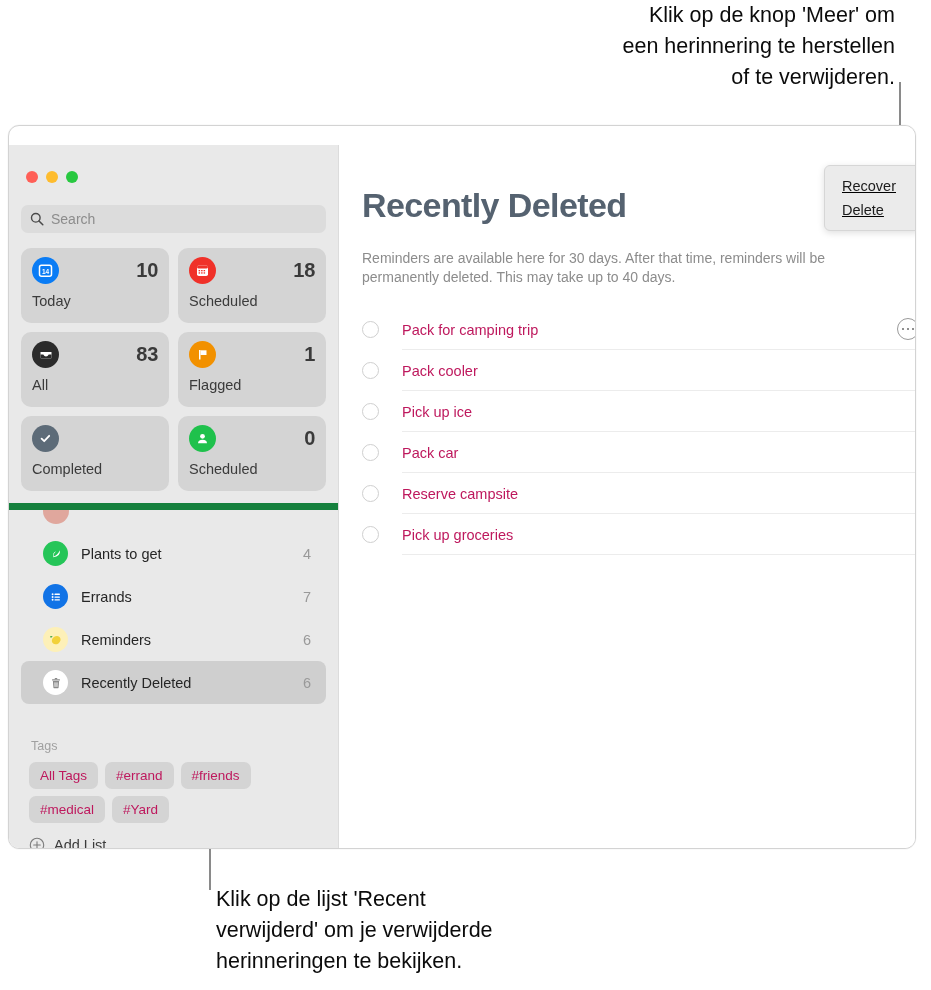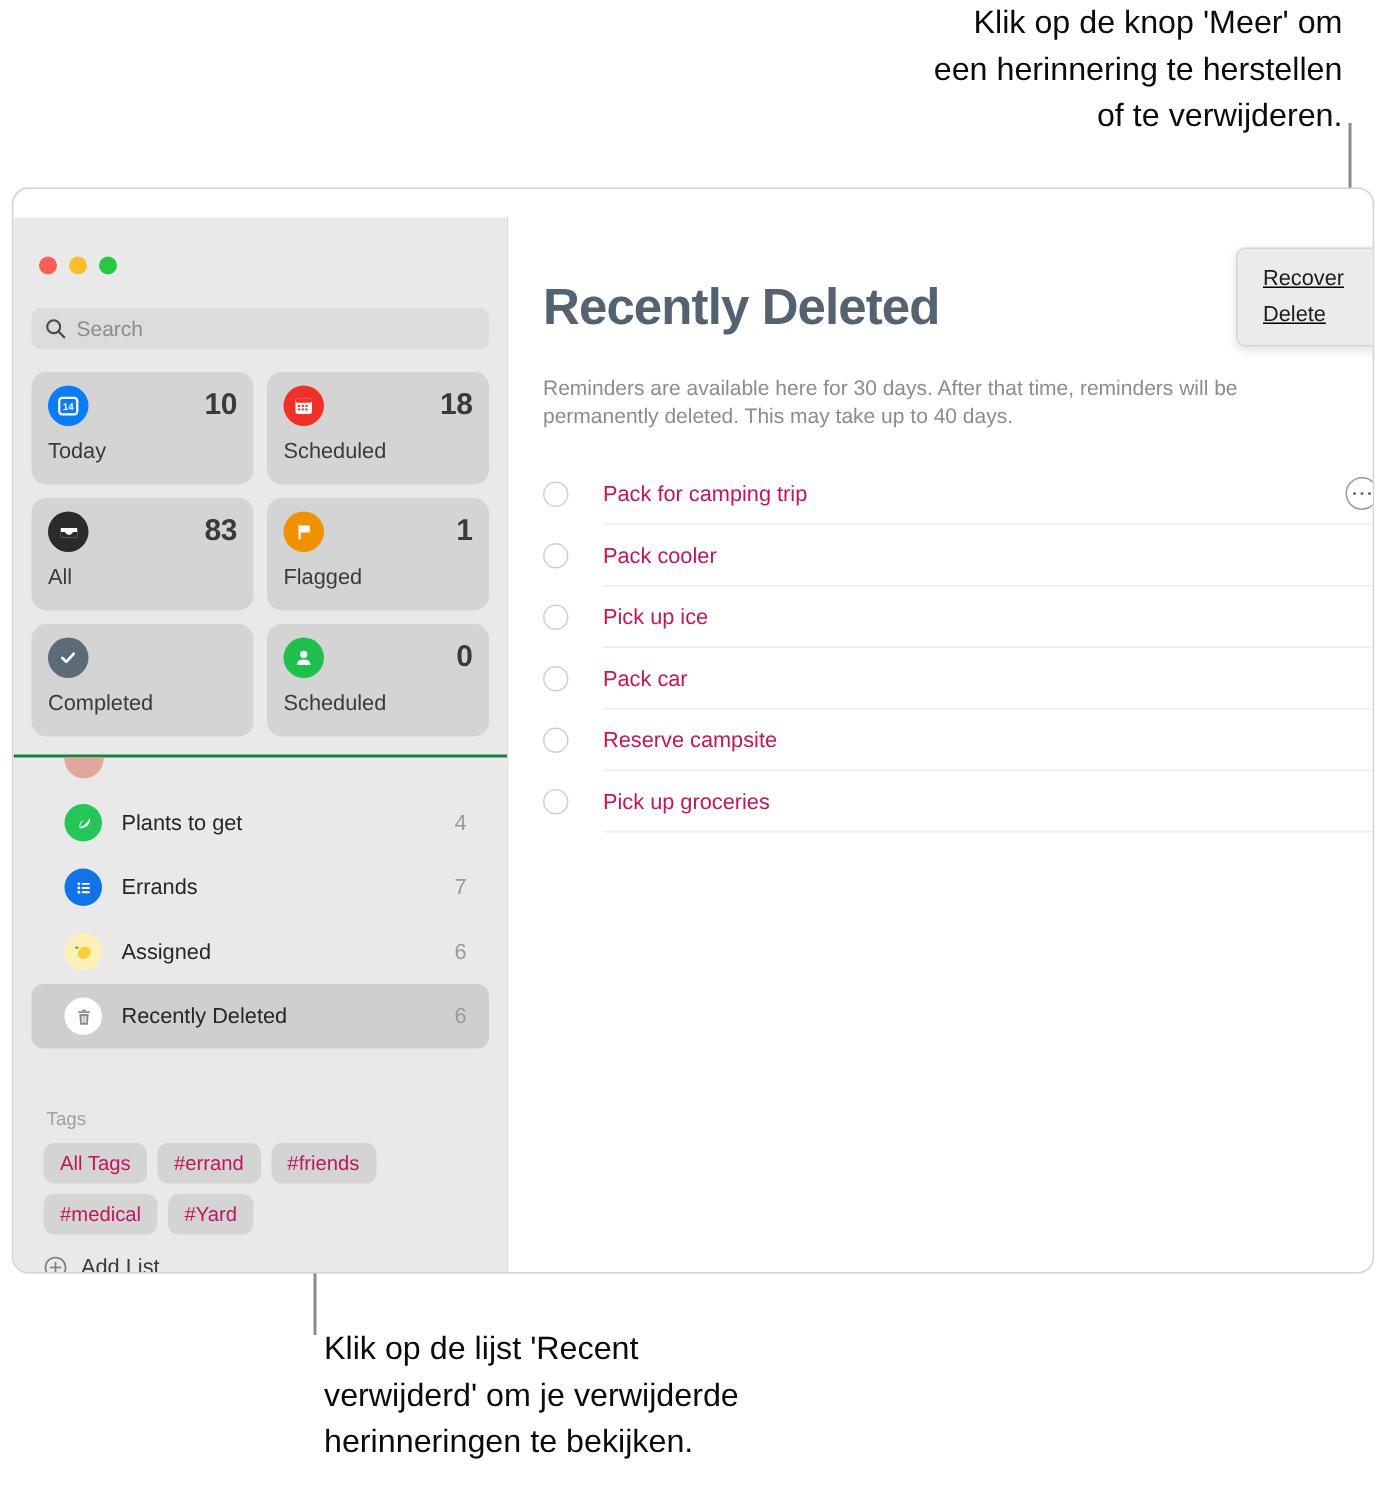--- a/index.html
+++ b/index.html
@@ -86,21 +86,21 @@
   .smart-icon { width: 27px; height: 27px; border-radius: 50%; display: flex; align-items: center; justify-content: center; flex: none; }
   .smart-count { font-size: 20px; font-weight: bold; color: #3a3a3a; letter-spacing: -0.3px; }
   .smart-label { font-size: 14.5px; color: #3b3b3b; margin-top: 9px; }
 
   
   #lists-scroll {
     margin-top: 12px;
     flex: 1;
     position: relative;
     overflow: hidden;
-    border-top: 2px solid #15803d;
+    border-top: 7px solid #15803d;
   }
   #partial-circle {
     position: absolute;
     left: 34px; top: -12px;
     width: 26px; height: 26px;
     border-radius: 50%;
     background: #e0a79d;
   }
   #lists { padding-top: 22px; }
   .list-row {
@@ -351,21 +351,21 @@
             <div class="list-count">7</div>
           </div>
 
           <div class="list-row">
             <div class="list-icon" style="background:#fdf0b8">
               <svg width="17" height="17" viewBox="0 0 17 17">
                 <ellipse cx="9.2" cy="9.2" rx="4.6" ry="3.9" fill="#f2d13a" transform="rotate(-35 9.2 9.2)"></ellipse>
                 <path d="M5.6 5.6 Q3.6 4.2 3 5.9 Q4.4 7.2 5.6 5.6 Z" fill="#2f9e3f"></path>
               </svg>
             </div>
-            <div class="list-name">Assigned</div>
+            <div class="list-name">Reminders</div>
             <div class="list-count">6</div>
           </div>
 
           <div class="list-row selected">
             <div class="list-icon" style="background:#ffffff">
               <svg width="14" height="14" viewBox="0 0 14 14">
                 <g fill="#8a8a8a">
                   <rect x="3" y="3.2" width="8" height="1.2" rx="0.5"></rect>
                   <rect x="5.7" y="2" width="2.6" height="1.2" rx="0.5"></rect>
                   <path d="M3.9 5 L10.1 5 L9.6 11.6 Q9.55 12.2 9 12.2 L5 12.2 Q4.45 12.2 4.4 11.6 Z"></path>

